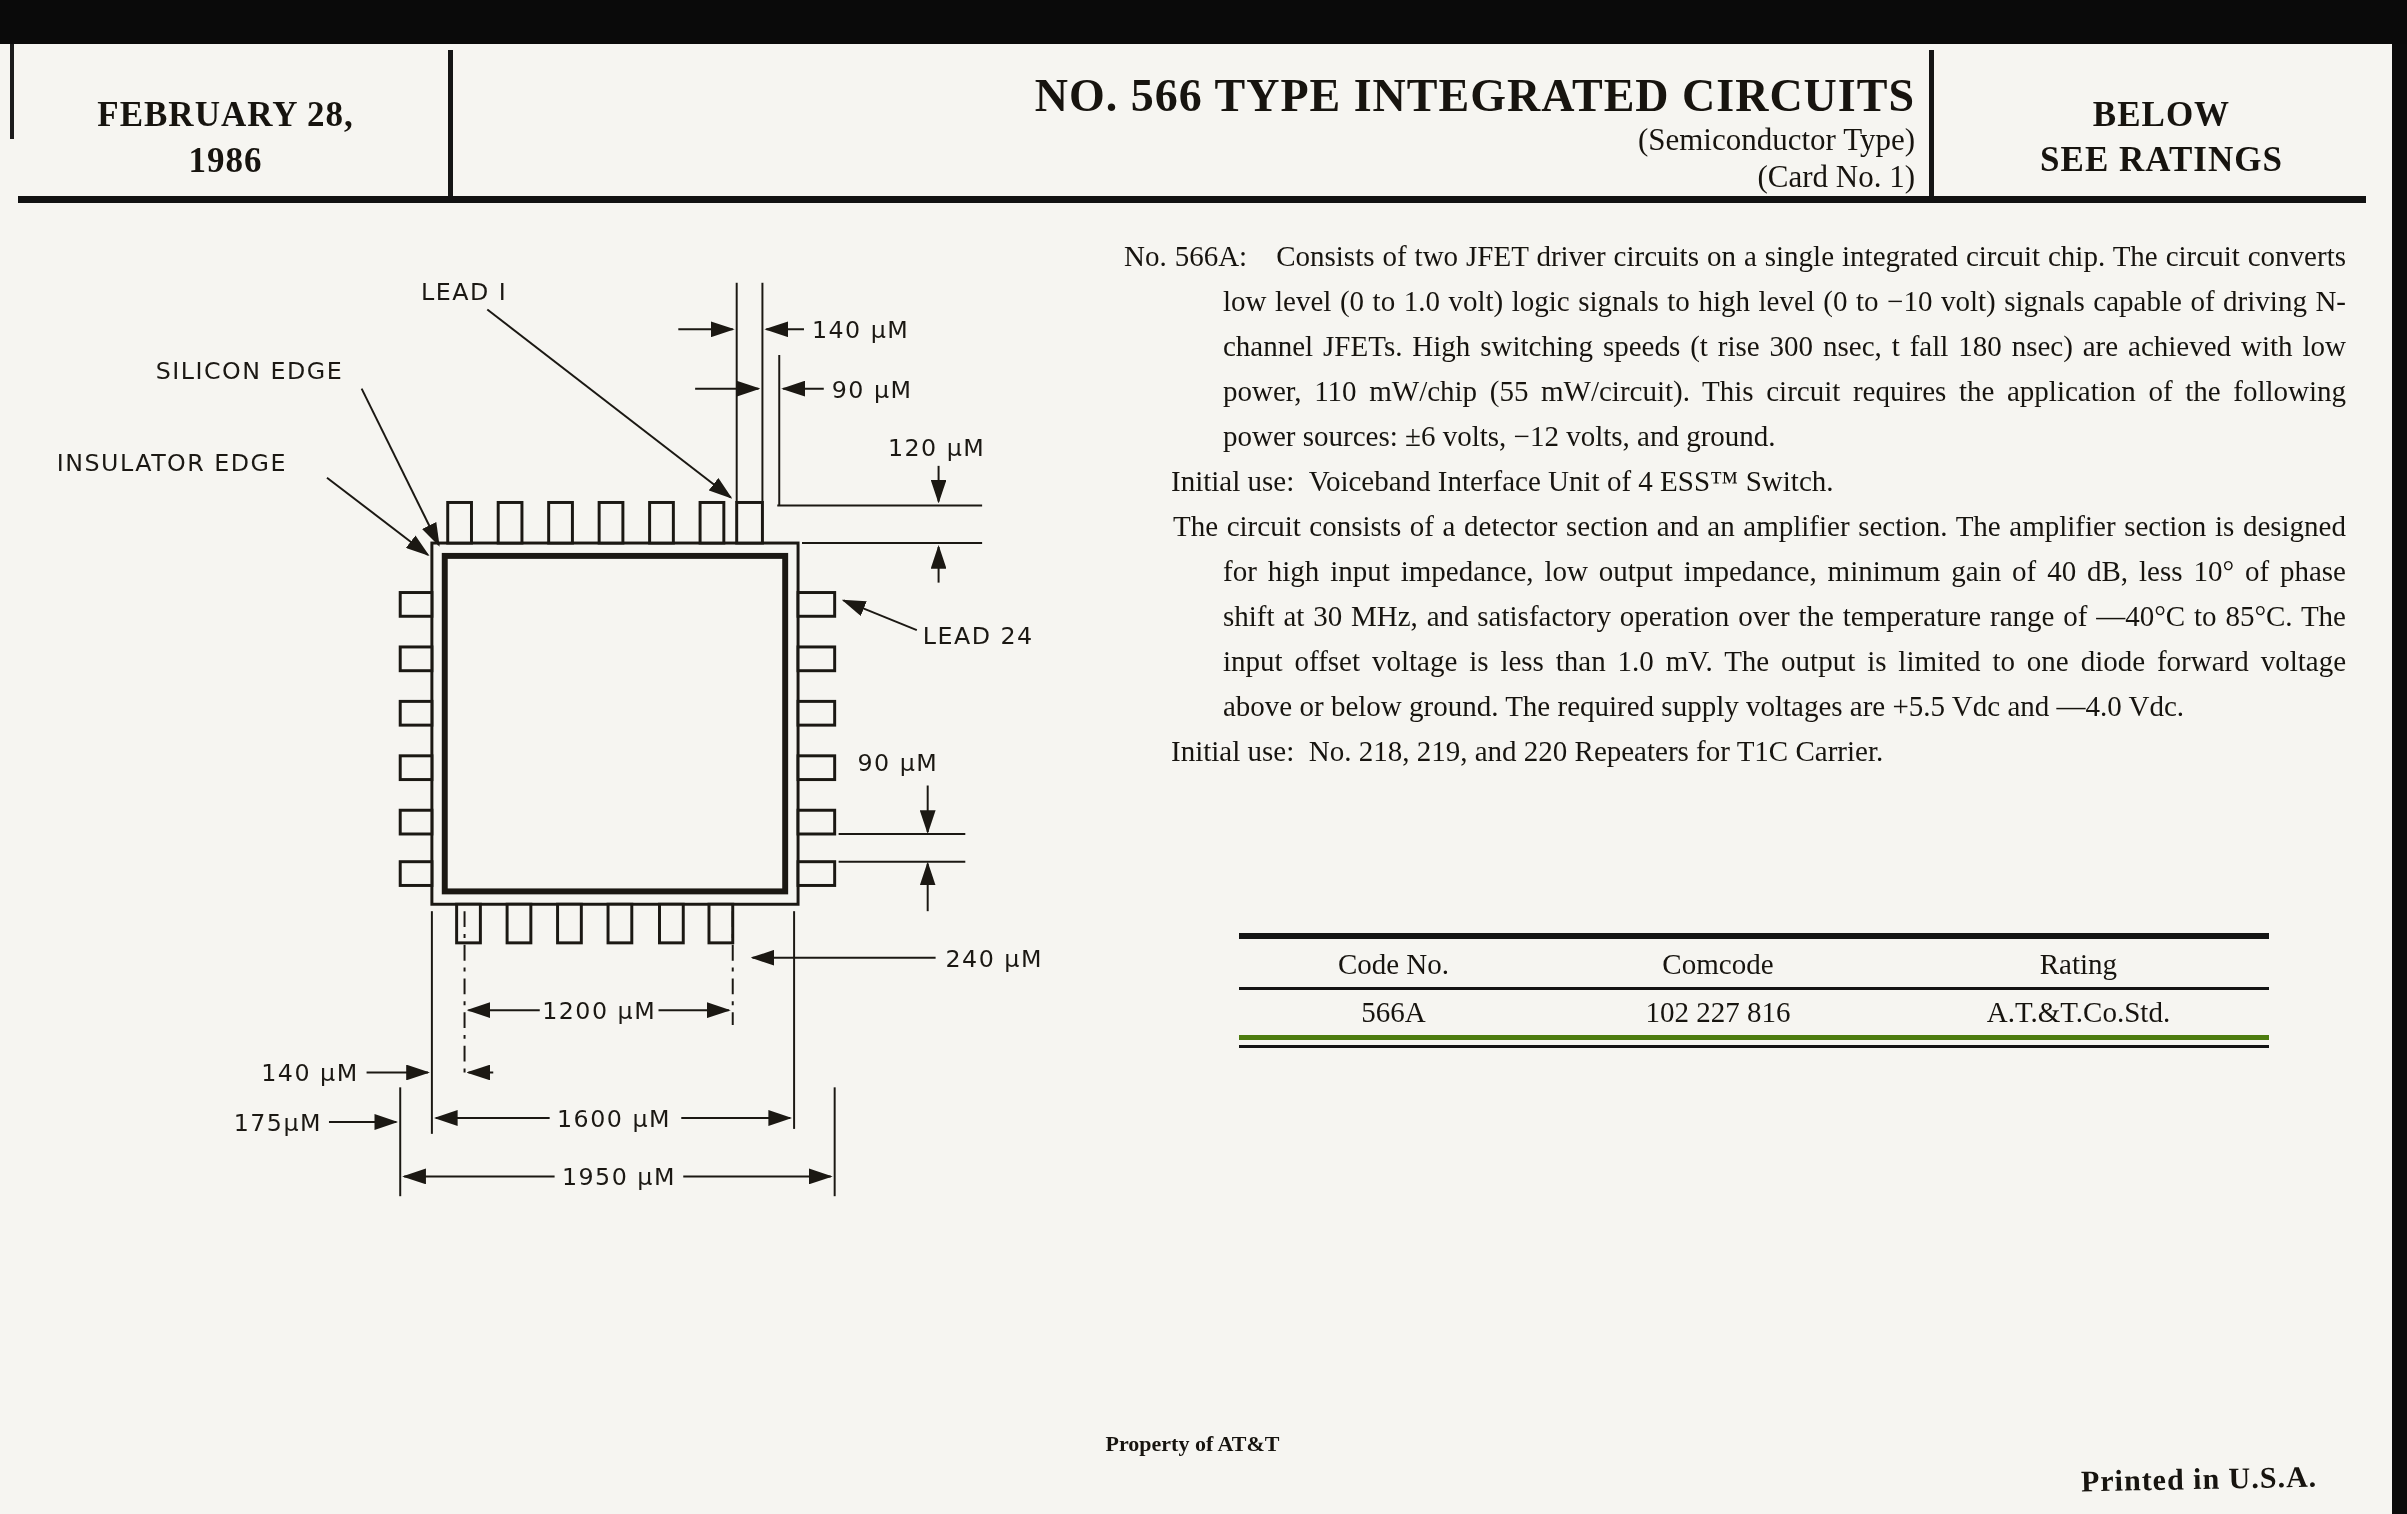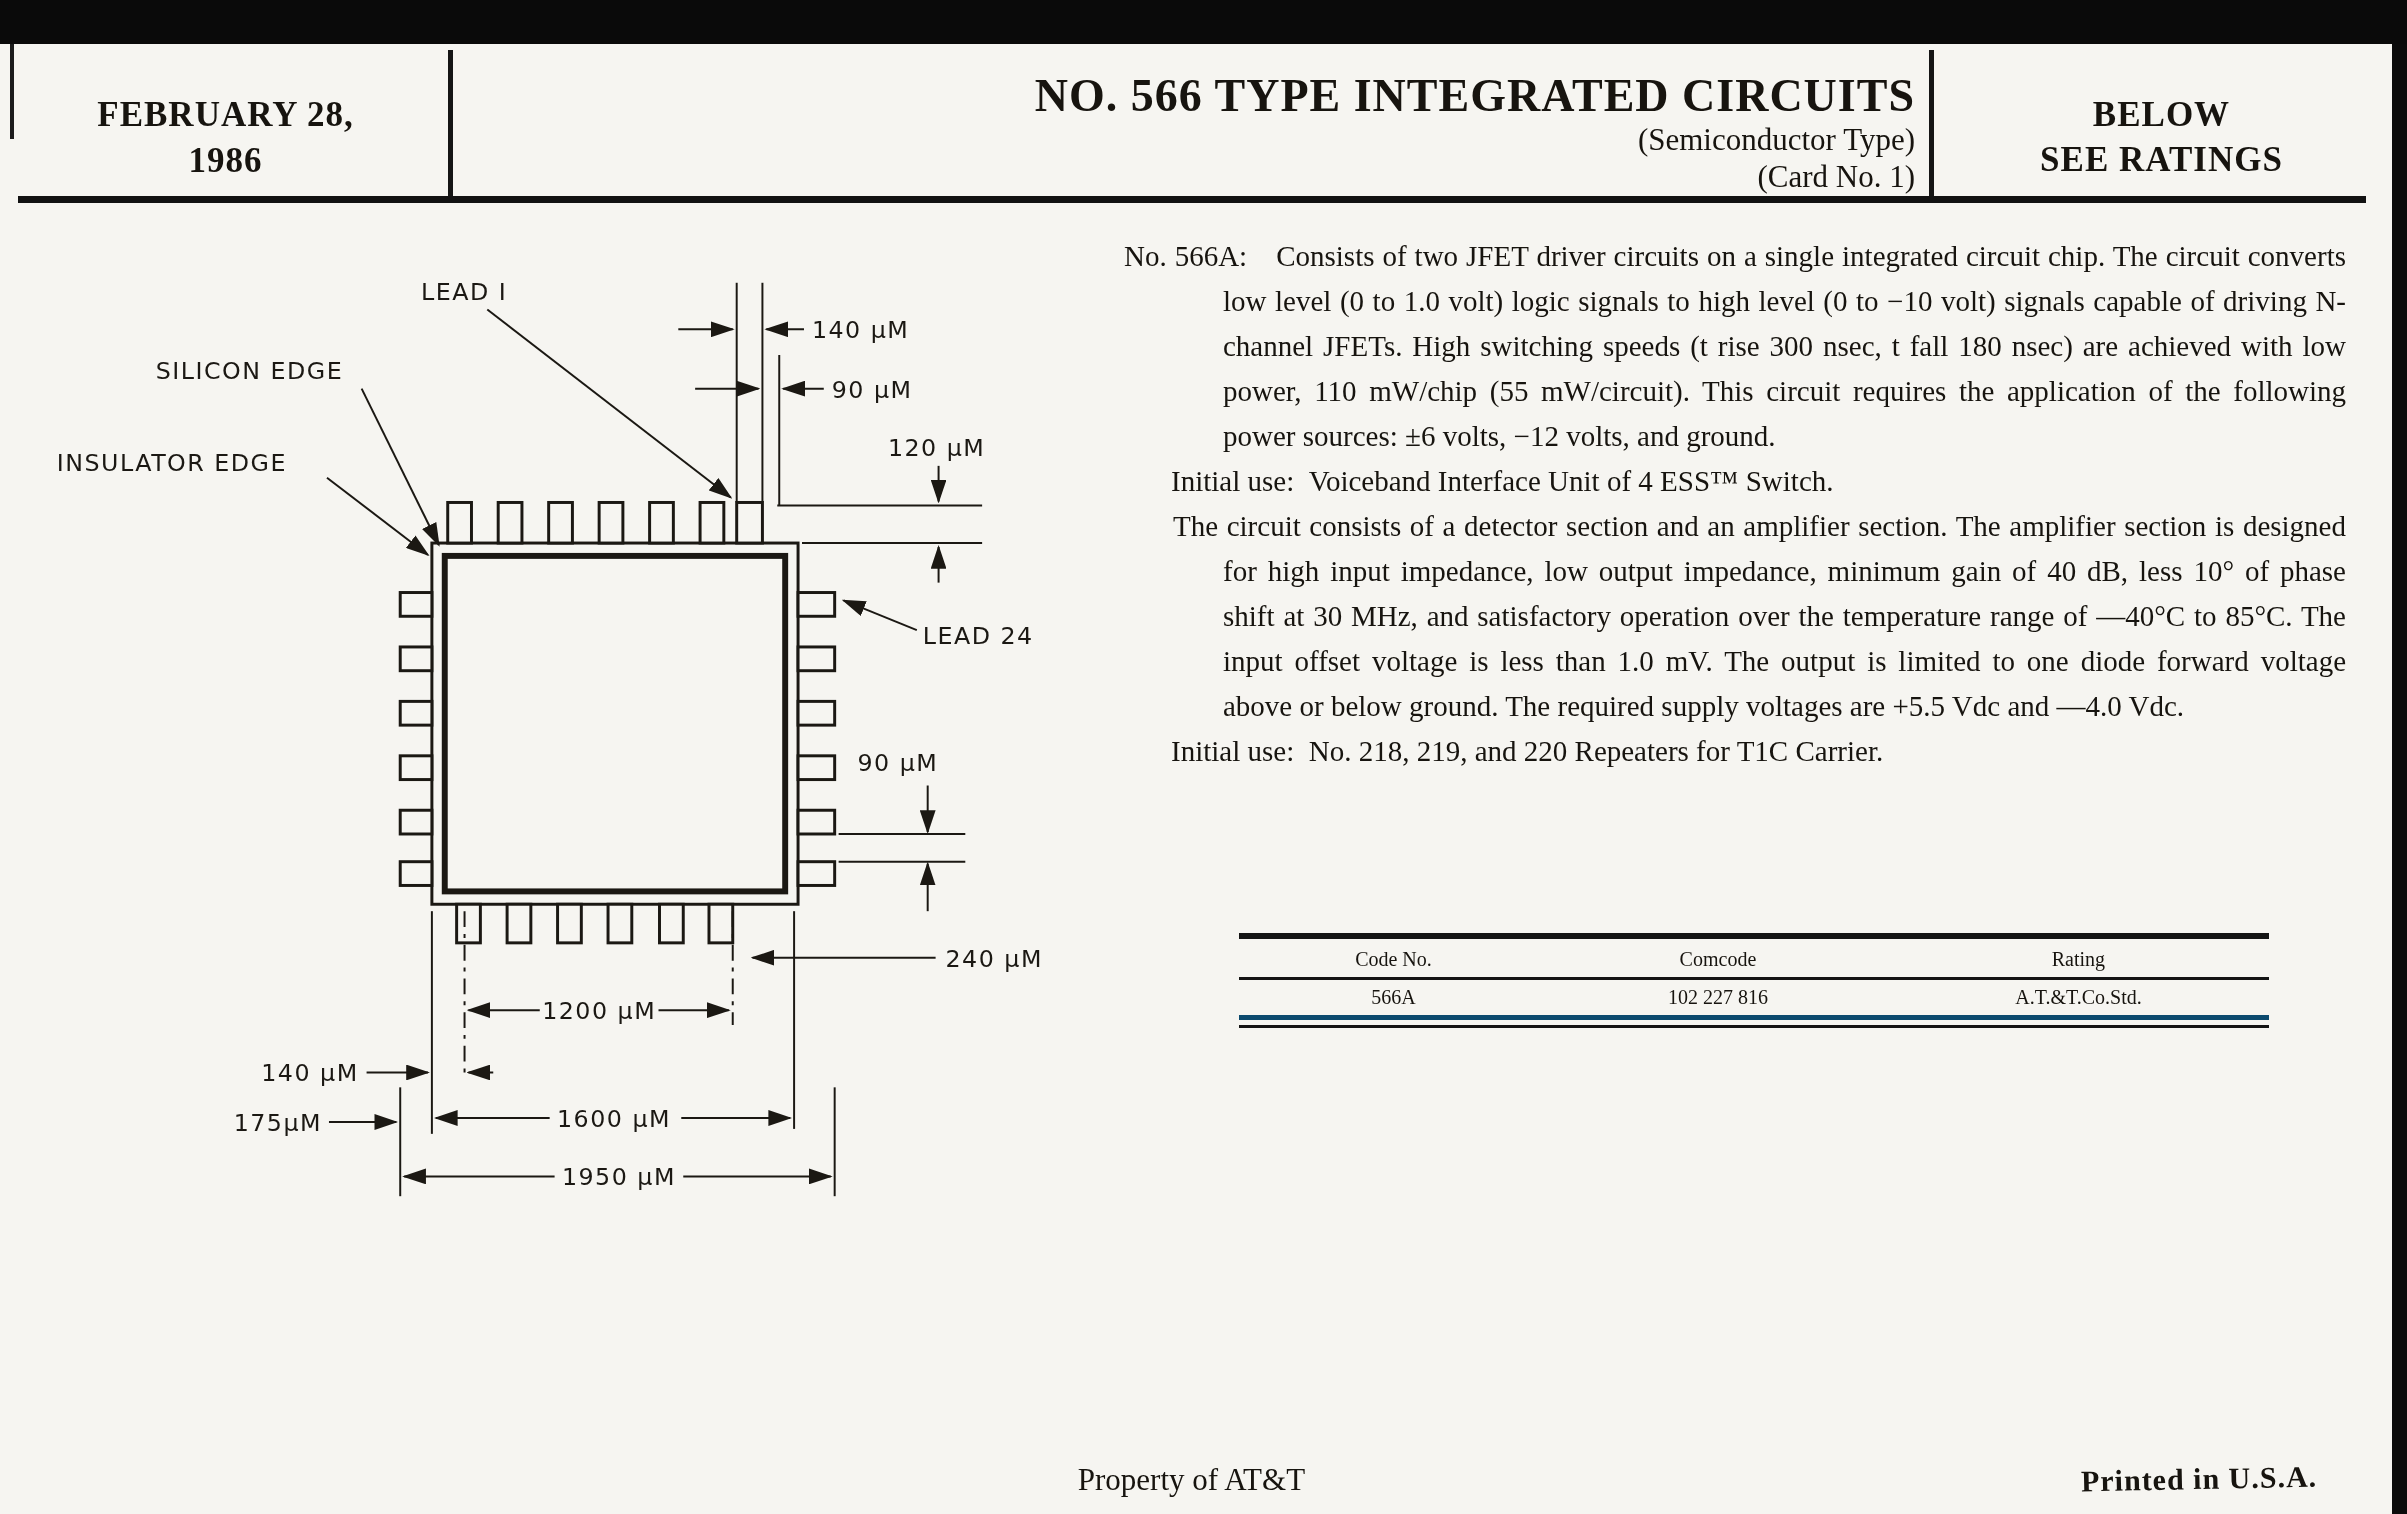--- a/index.html
+++ b/index.html
@@ -27,29 +27,29 @@
   .desc p{margin:0;}
   .p-just{text-align:justify;}
   .p-hang{padding-left:99px;text-indent:-99px;}
   .p-body{padding-left:99px;text-indent:-50px;}
   .p-initial{padding-left:47px;text-align:left;}
 
   
   .tbl-wrap{position:absolute;left:1239px;top:889px;width:1030px;
             border-bottom:3px solid #141414;padding-bottom:5px;}
   table.ratings{width:100%;border-collapse:collapse;table-layout:fixed;
-                border-top:6px solid #141414;border-bottom:5px solid #0c4a6e;
-                font-size:20px;}
+                border-top:6px solid #141414;border-bottom:5px solid #4d7c0f;
+                font-size:29px;}
   table.ratings th, table.ratings td{font-weight:500;text-align:center;padding:6px 4px;}
   table.ratings thead th{border-bottom:3px solid #141414;padding-top:9px;}
   table.ratings col.c1{width:30%;} table.ratings col.c2{width:33%;} table.ratings col.c3{width:37%;}
 
   
-  .foot-center{position:absolute;left:50%;transform:translateX(-52%);top:1418px;
-               font-weight:normal;font-size:31px;}
+  .foot-center{position:absolute;left:50%;transform:translateX(-52%);top:1387px;
+               font-weight:bold;font-size:22px;}
   .foot-right{position:absolute;right:75px;top:1418px;font-weight:bold;font-size:30px;
               letter-spacing:1px;transform:rotate(-1.2deg);}
 
   
   .diagram{position:absolute;left:40px;top:184px;width:1049px;height:1020px;}
   .diagram .dlabel{font-family:"DejaVu Sans", sans-serif;font-size:24px;
                    letter-spacing:1.5px;fill:#1b1813;}
   .diagram line,.diagram path.ln{stroke:#1b1813;stroke-width:2;fill:none;}
   .diagram rect.tab{fill:#f6f5f1;stroke:#1b1813;stroke-width:3;}
   .diagram rect.chip-outer{fill:none;stroke:#1b1813;stroke-width:3;}

